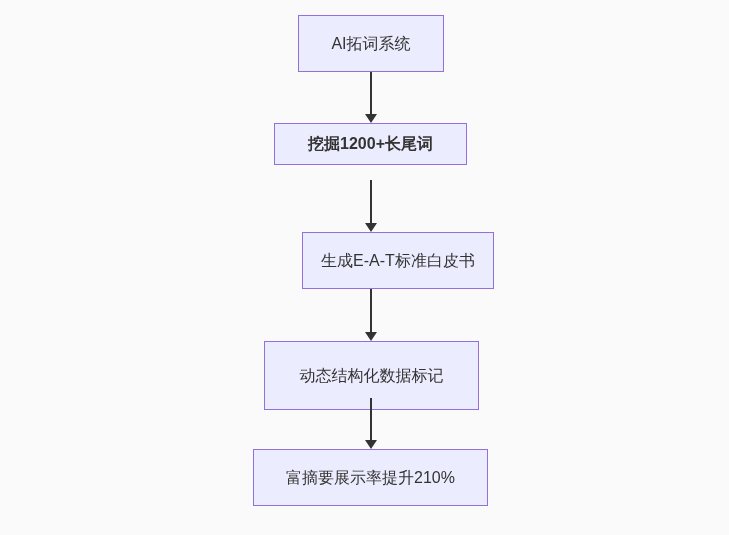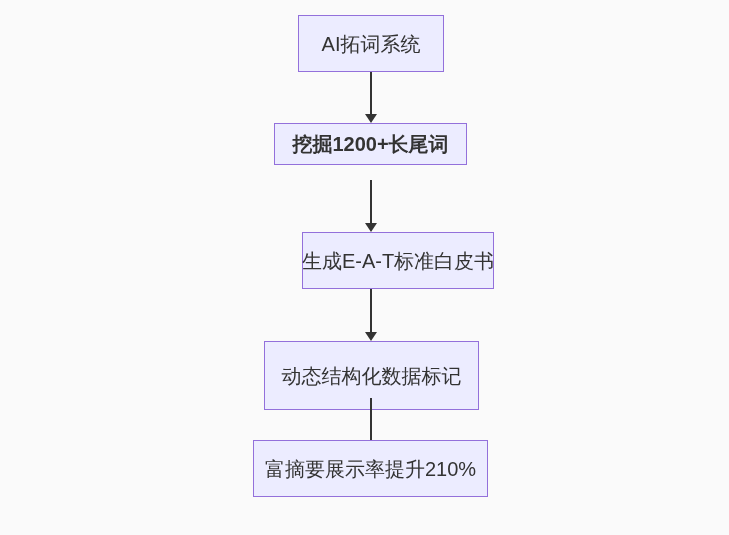--- a/index.html
+++ b/index.html
@@ -22,30 +22,30 @@
   }
 
   .node {
     position: absolute;
     display: flex;
     align-items: center;
     justify-content: center;
     background: var(--node-fill);
     border: 1px solid var(--node-border);
     color: var(--text);
-    font-size: 20px;
+    font-size: 16px;
     line-height: 1;
     text-align: center;
     white-space: nowrap;
   }
   .node-1 { left: 298px; top: 15px;  width: 146px; height: 57px; }
   .node-2 { left: 274px; top: 123px; width: 193px; height: 42px; font-weight: bold; }
   .node-3 { left: 260px; top: 232px; width: 192px; height: 57px; margin-left: 42px; }
   .node-4 { left: 264px; top: 341px; width: 215px; height: 69px; }
-  .node-5 { left: 253px; top: 440px; width: 235px; height: 57px; }
+  .node-5 { left: 253px; top: 449px; width: 235px; height: 57px; }
 
   .edge {
     position: absolute;
     left: 365px;
     width: 12px;
   }
   .edge-1 { top: 72px;  height: 51px; }
   .edge-2 { top: 180px; height: 52px; }
   .edge-3 { top: 289px; height: 52px; }
   .edge-4 { top: 398px; height: 51px; }

